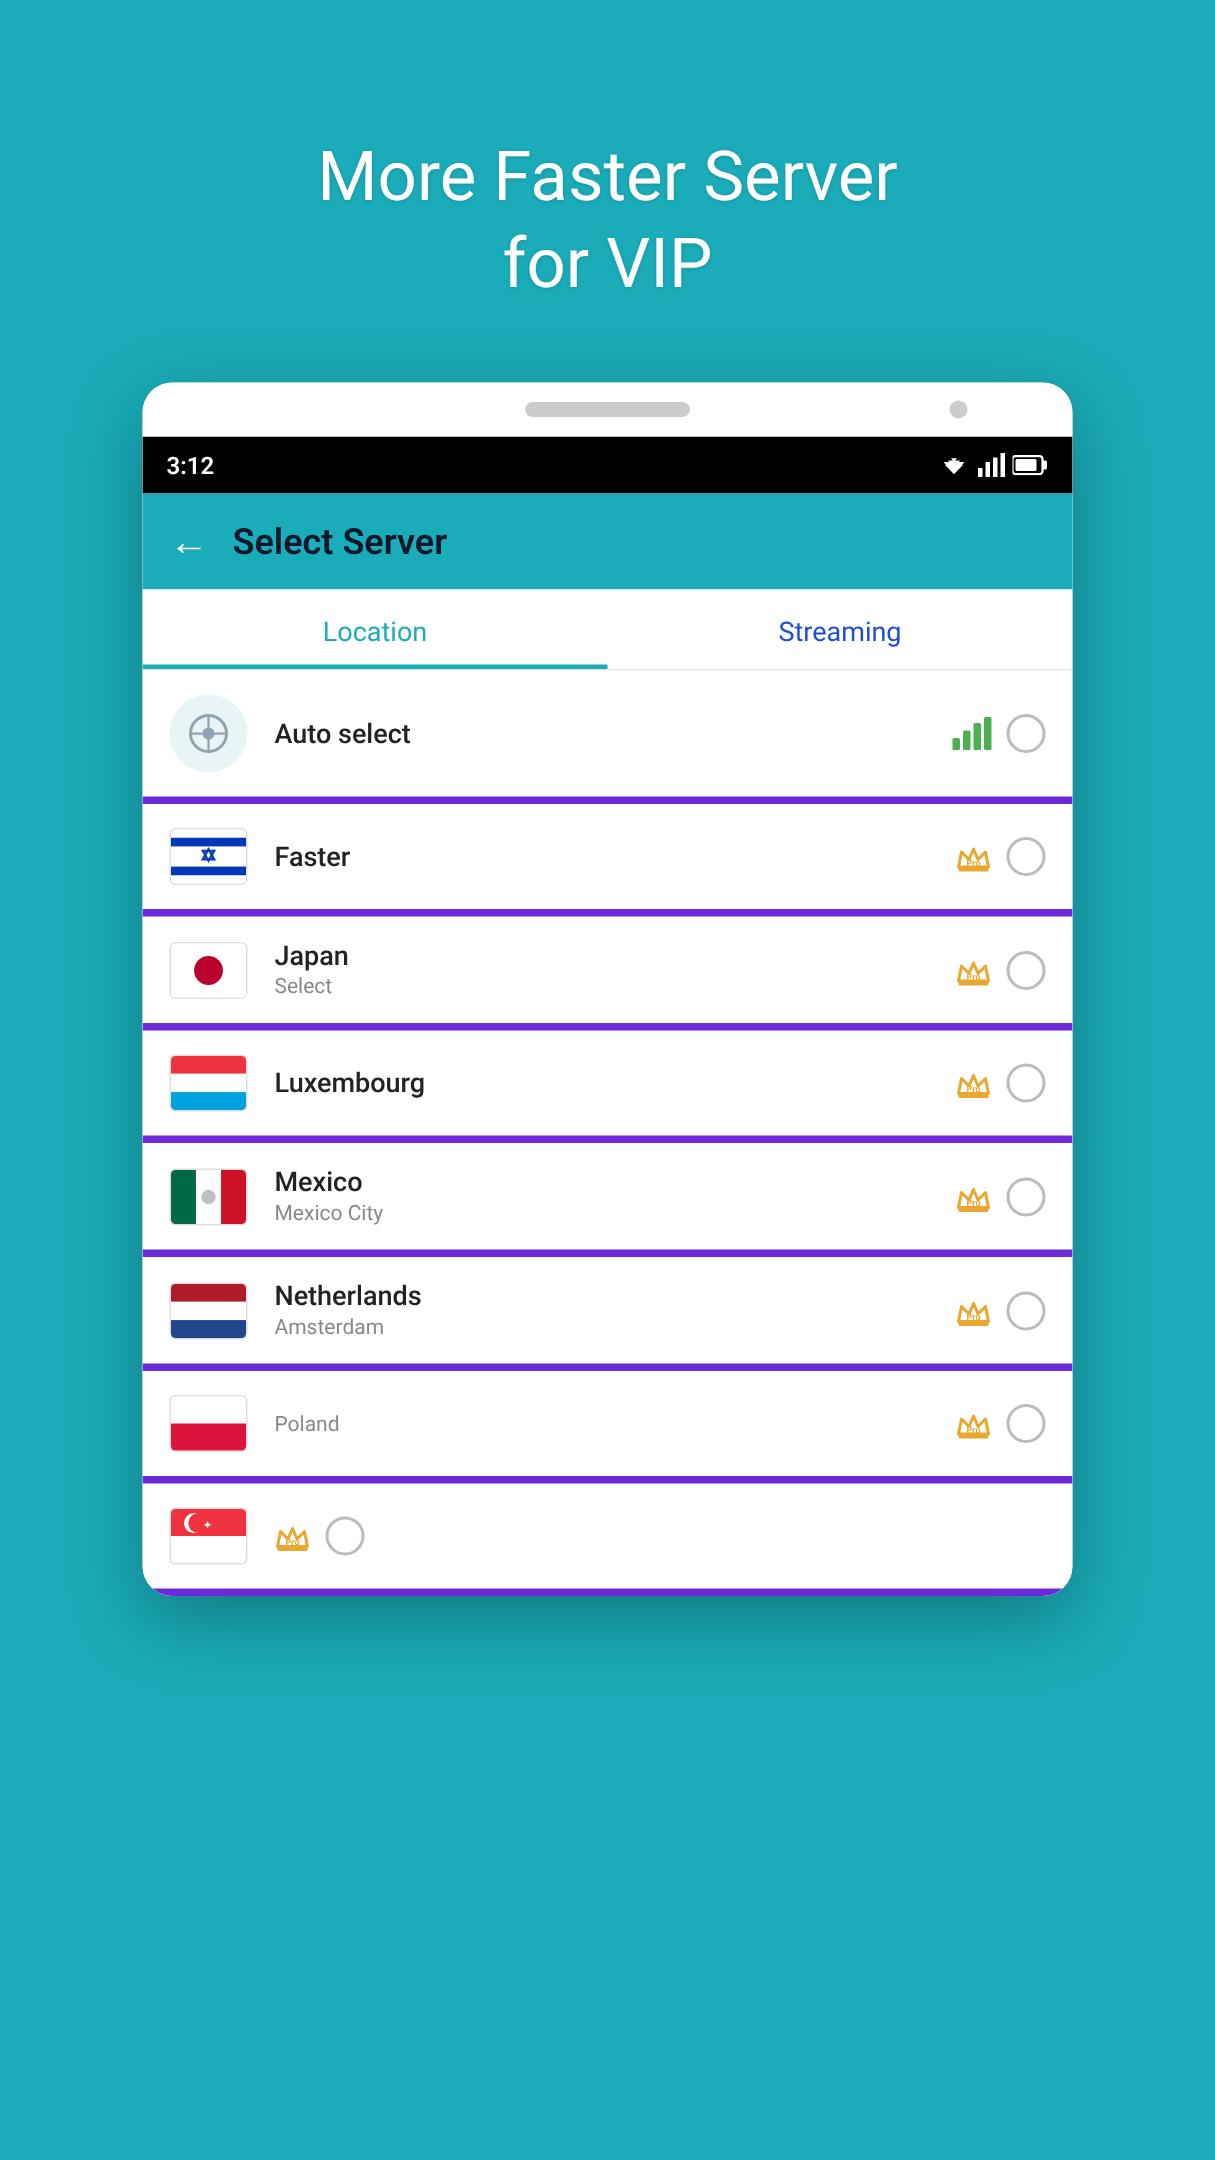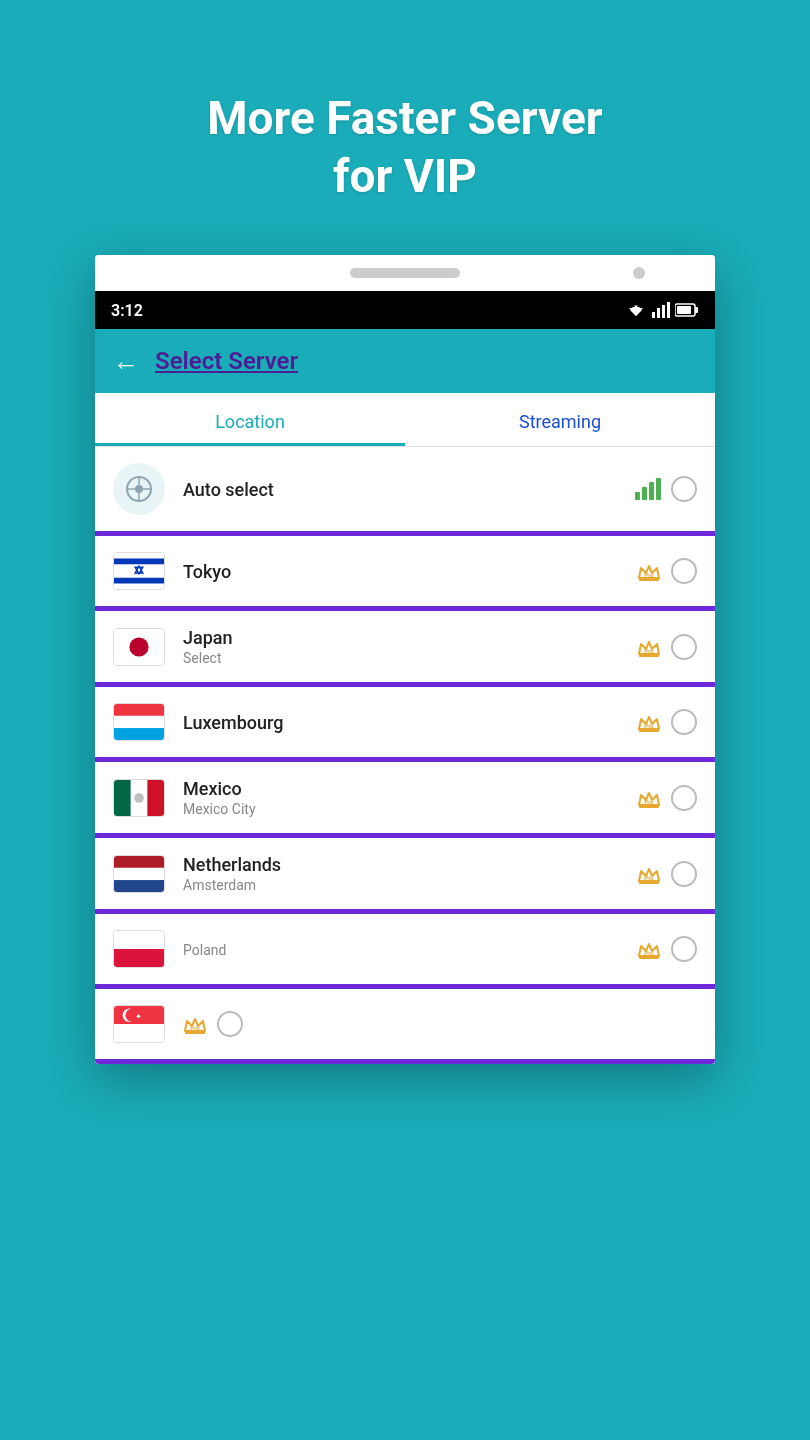--- a/index.html
+++ b/index.html
@@ -11,32 +11,32 @@
       font-family: 'Roboto', Arial, sans-serif;
       overflow: hidden;
       display: flex;
       flex-direction: column;
       align-items: center;
     }
 
     .promo-text {
       color: white;
       font-size: 46px;
-      font-weight: 700;
+      font-weight: 400;
       text-align: center;
       margin-top: 90px;
       margin-bottom: 50px;
       line-height: 1.25;
       text-shadow: 0 1px 3px rgba(0,0,0,0.15);
     }
 
     .phone-wrapper {
       width: 620px;
       background: white;
-      border-radius: 4px;
+      border-radius: 20px;
       box-shadow: 0 15px 50px rgba(0,0,0,0.3);
       overflow: hidden;
       position: relative;
     }
 
     .phone-notch-bar {
       background: white;
       height: 36px;
       display: flex;
       align-items: center;
@@ -89,24 +89,23 @@
       gap: 16px;
     }
 
     .back-arrow {
       color: white;
       font-size: 26px;
       cursor: pointer;
     }
 
     .header-title {
-      color: #4c1d95;
+      color: #0f172a;
       font-size: 24px;
       font-weight: 600;
-      text-decoration: underline;
     }
 
     .tabs-bar {
       display: flex;
       border-bottom: 1px solid #e0e0e0;
       background: white;
       justify-content: center;
     }
 
     .tab {
@@ -357,21 +356,21 @@
         <svg class="svg-flag" viewBox="0 0 52 38">
           <rect width="52" height="38" fill="white"></rect>
           <rect y="6" width="52" height="6" fill="#0038b8"></rect>
           <rect y="26" width="52" height="6" fill="#0038b8"></rect>
 
           <polygon points="26,14 22,21 30,21" fill="none" stroke="#0038b8" stroke-width="1.5"></polygon>
           <polygon points="26,22 22,15 30,15" fill="none" stroke="#0038b8" stroke-width="1.5"></polygon>
         </svg>
       </div>
       <div class="server-info">
-        <div class="server-name">Tokyo</div>
+        <div class="server-name">Faster</div>
       </div>
       <div class="server-right">
         <div class="pro-badge">
           <svg width="24" height="22" viewBox="0 0 24 22">
             <path d="M2 18 L4 8 L9 13 L12 6 L15 13 L20 8 L22 18 Z" fill="none" stroke="#e8a830" stroke-width="2" stroke-linejoin="round"></path>
             <rect x="2" y="18" width="20" height="3" rx="1" fill="#e8a830"></rect>
             <text x="12" y="17" text-anchor="middle" font-size="6" fill="#e8a830" font-weight="bold">Pro</text>
           </svg>
         </div>
         <div class="radio-btn"></div>

